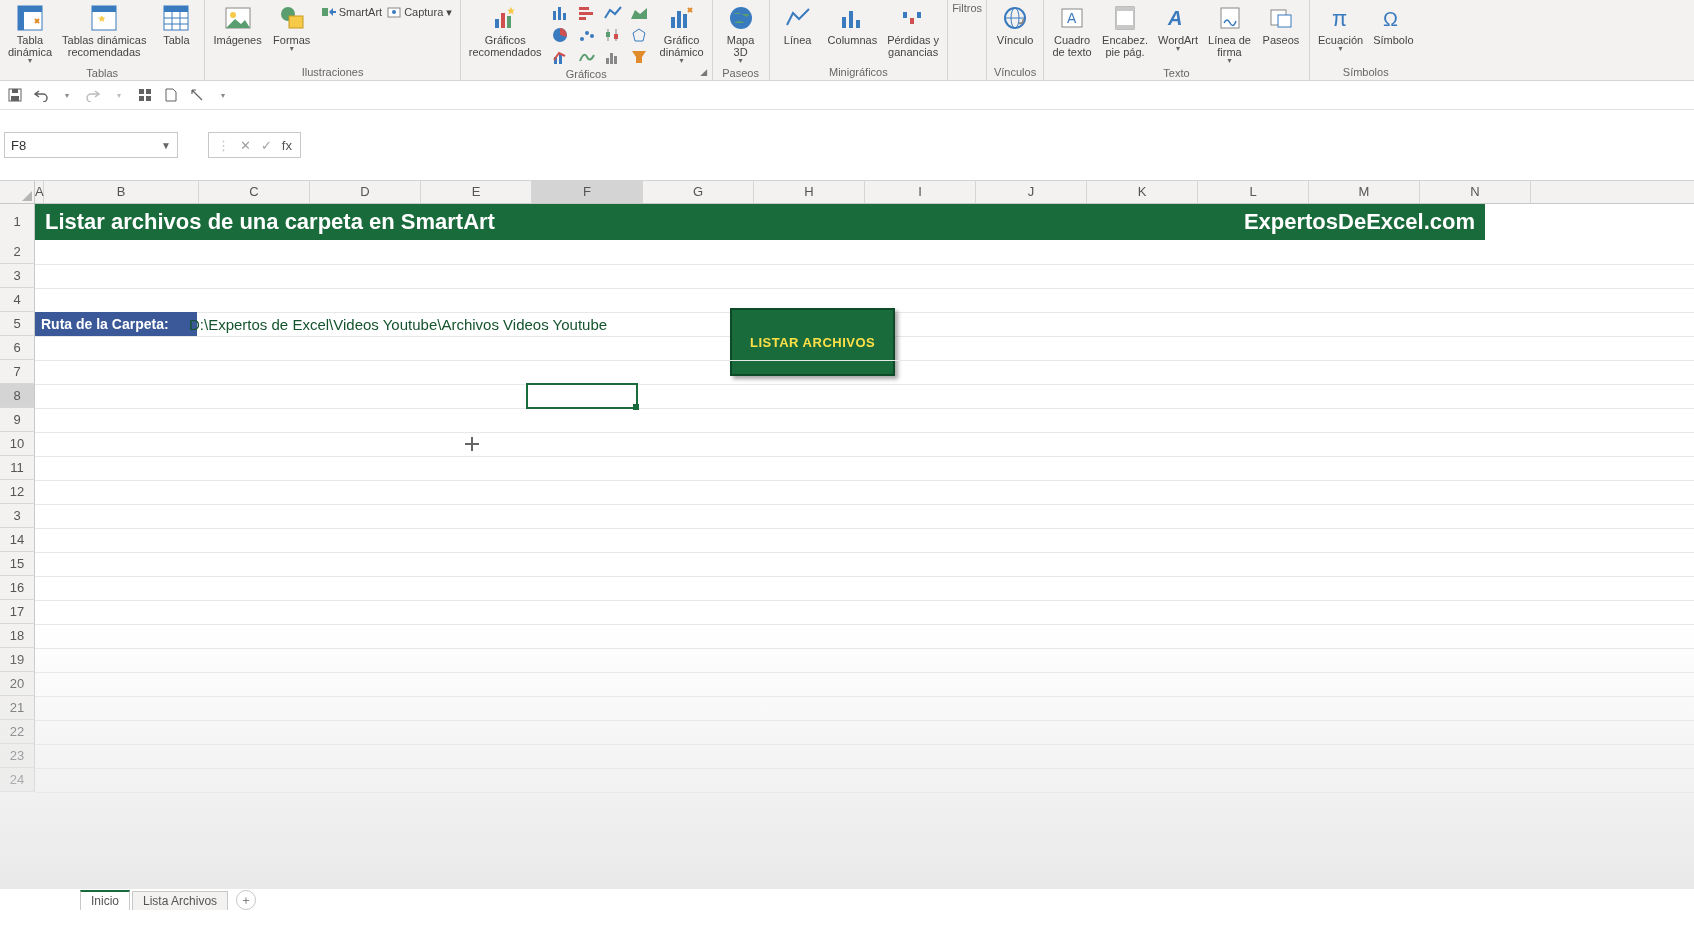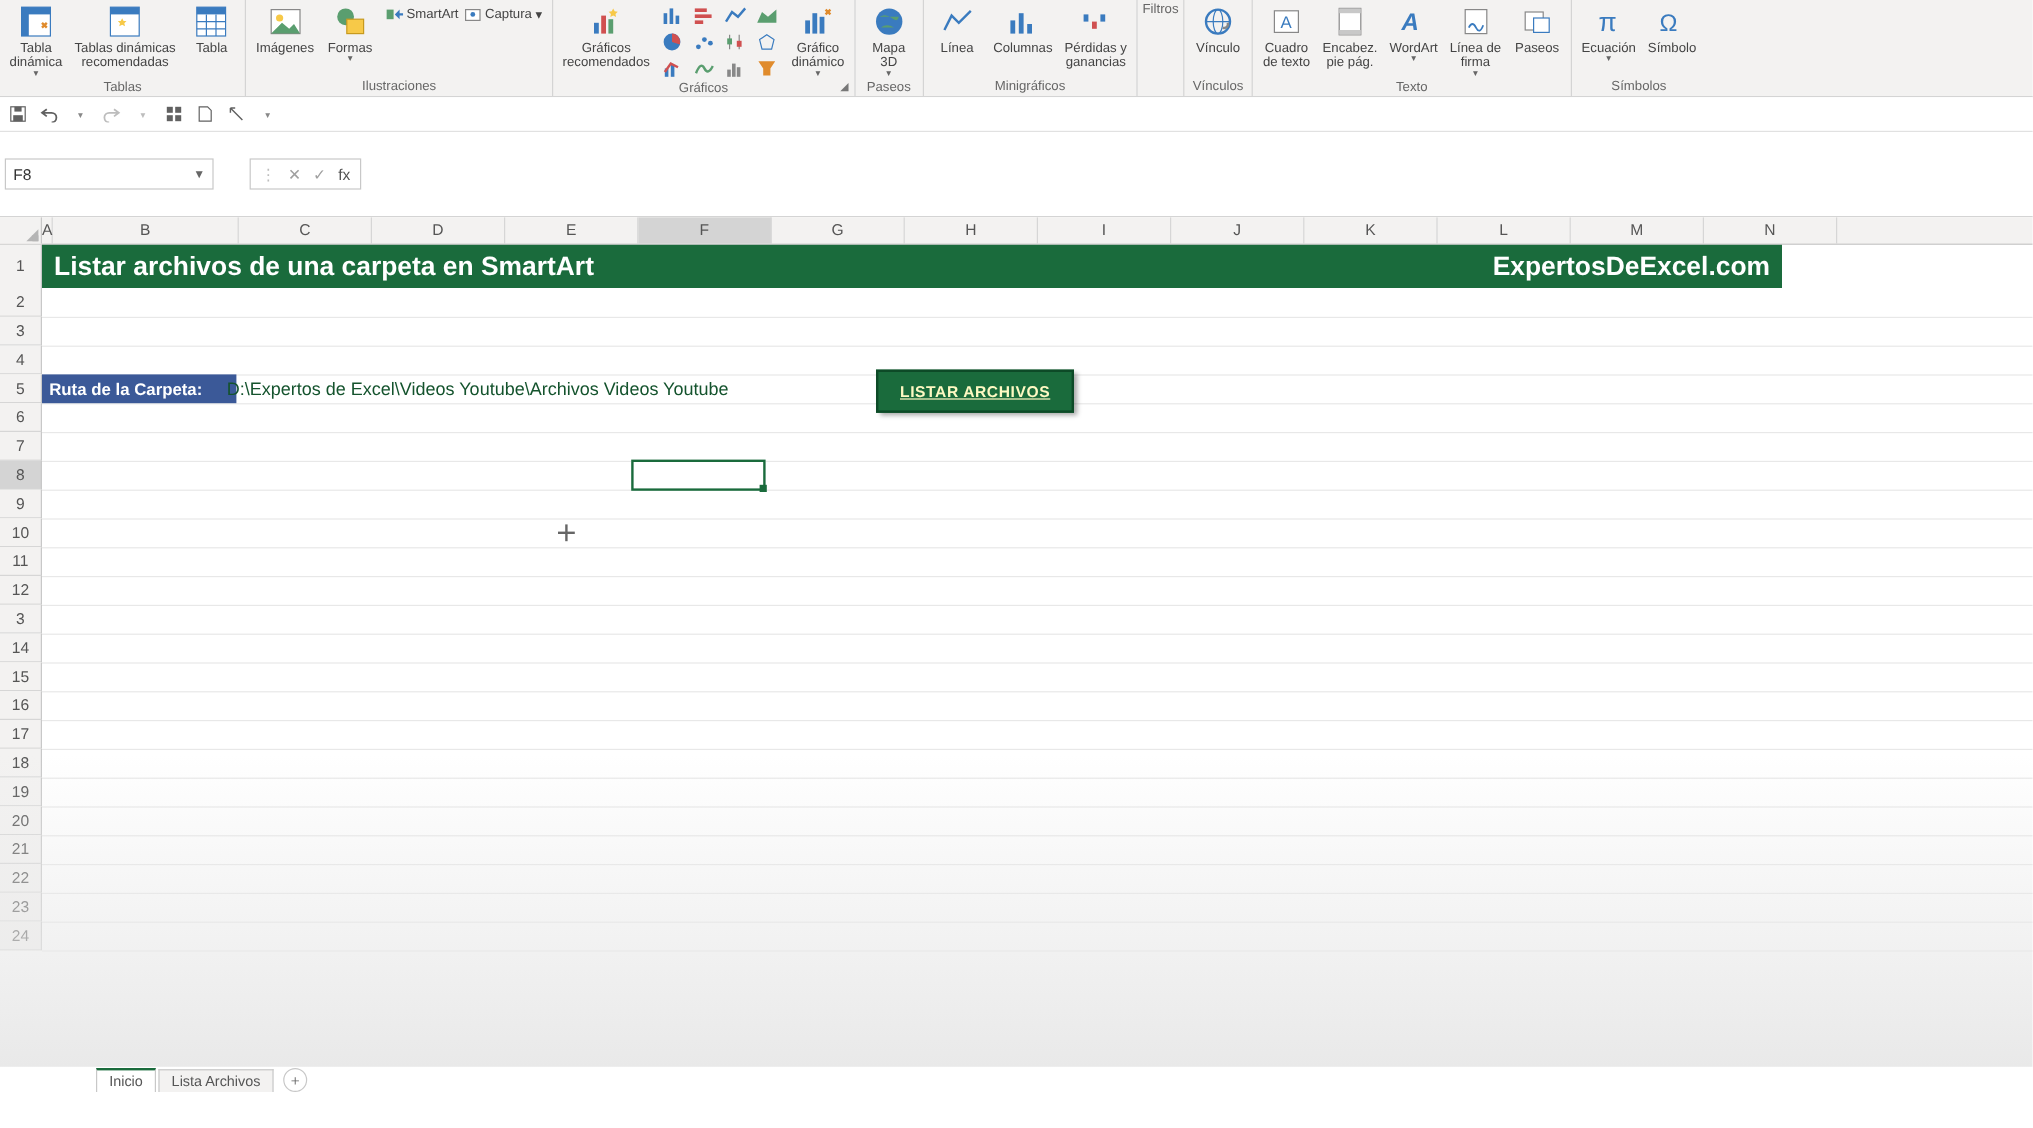--- a/index.html
+++ b/index.html
@@ -41,21 +41,21 @@
   .rh.active{background:#d4d4d4;}
   .cells{flex:1;position:relative;border-bottom:1px solid #e8e8e8;height:24px;}
   .row[data-r="1"]{height:36px;}
   .row[data-r="1"] .rh{line-height:36px;height:36px;}
   .row[data-r="1"] .cells{height:36px;border-bottom:none;}
   
   .title-banner{position:absolute;left:0;top:0;height:36px;background:#1a6b3c;color:#fff;font-size:22px;font-weight:600;display:flex;align-items:center;justify-content:space-between;padding:0 10px;width:1430px;}
   
   .label-cell{position:absolute;left:0;top:0;height:24px;background:#3b5998;color:#fff;font-weight:600;font-size:14px;display:flex;align-items:center;padding:0 6px;width:150px;}
   .path-cell{position:absolute;left:154px;top:0;height:24px;font-size:15px;color:#14532d;display:flex;align-items:center;}
-  .action-btn{position:absolute;left:695px;top:-4px;height:32px;background:#1a6b3c;color:#fef9c3;font-weight:700;font-size:13px;display:flex;align-items:center;justify-content:center;padding:0 18px;border:2px solid #0d4a27;box-shadow:3px 3px 4px rgba(0,0,0,.35);letter-spacing:.5px;cursor:default;text-decoration:underline;}
+  .action-btn{position:absolute;left:695px;top:-4px;height:32px;background:#1a6b3c;color:#fde047;font-weight:700;font-size:13px;display:flex;align-items:center;justify-content:center;padding:16px 18px;border:2px solid #0d4a27;box-shadow:3px 3px 4px rgba(0,0,0,.35);letter-spacing:.5px;cursor:default;}
   
   .active-cell{position:absolute;border:2px solid #1a6b3c;background:#fff;}
   .active-cell:after{content:"";position:absolute;right:-3px;bottom:-3px;width:6px;height:6px;background:#1a6b3c;}
   
   .cursor-cross{position:absolute;width:14px;height:14px;}
   .cursor-cross:before,.cursor-cross:after{content:"";position:absolute;background:#666;}
   .cursor-cross:before{left:6px;top:0;width:2px;height:14px;}
   .cursor-cross:after{top:6px;left:0;height:2px;width:14px;}
   
   .sheet-tabs{position:absolute;left:80px;bottom:0;display:flex;align-items:center;height:22px;font-size:12px;color:#555;}

